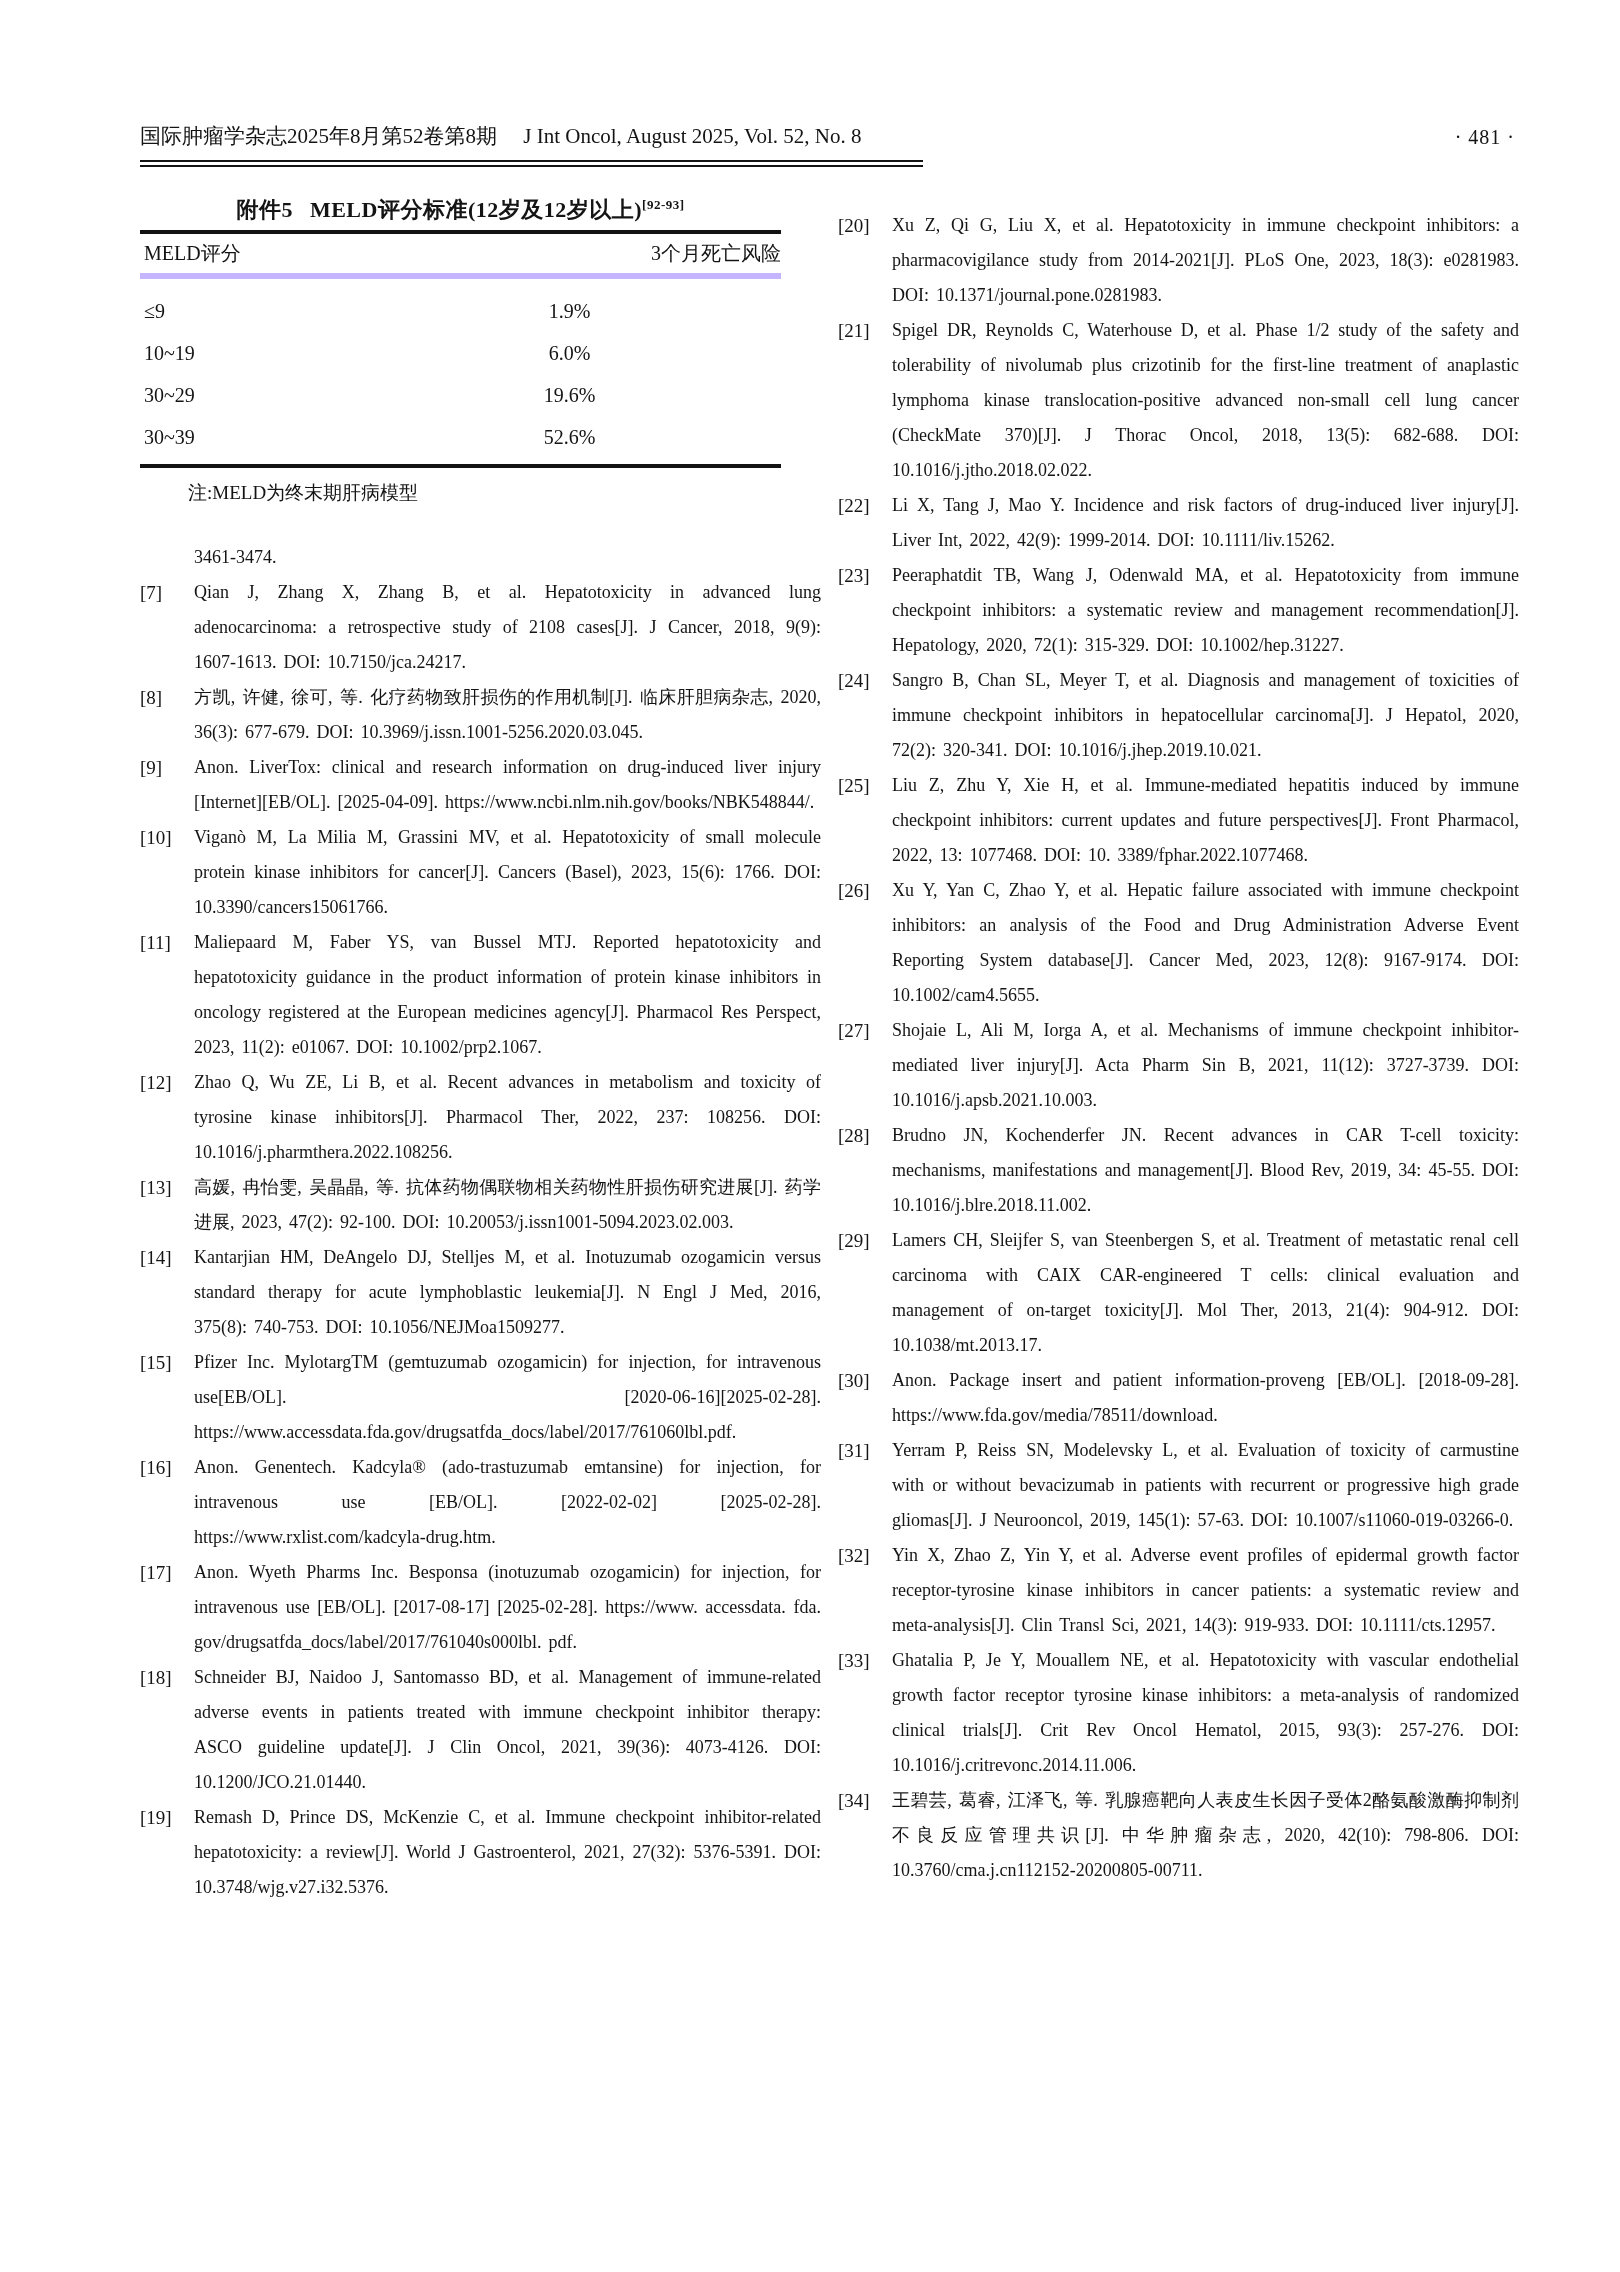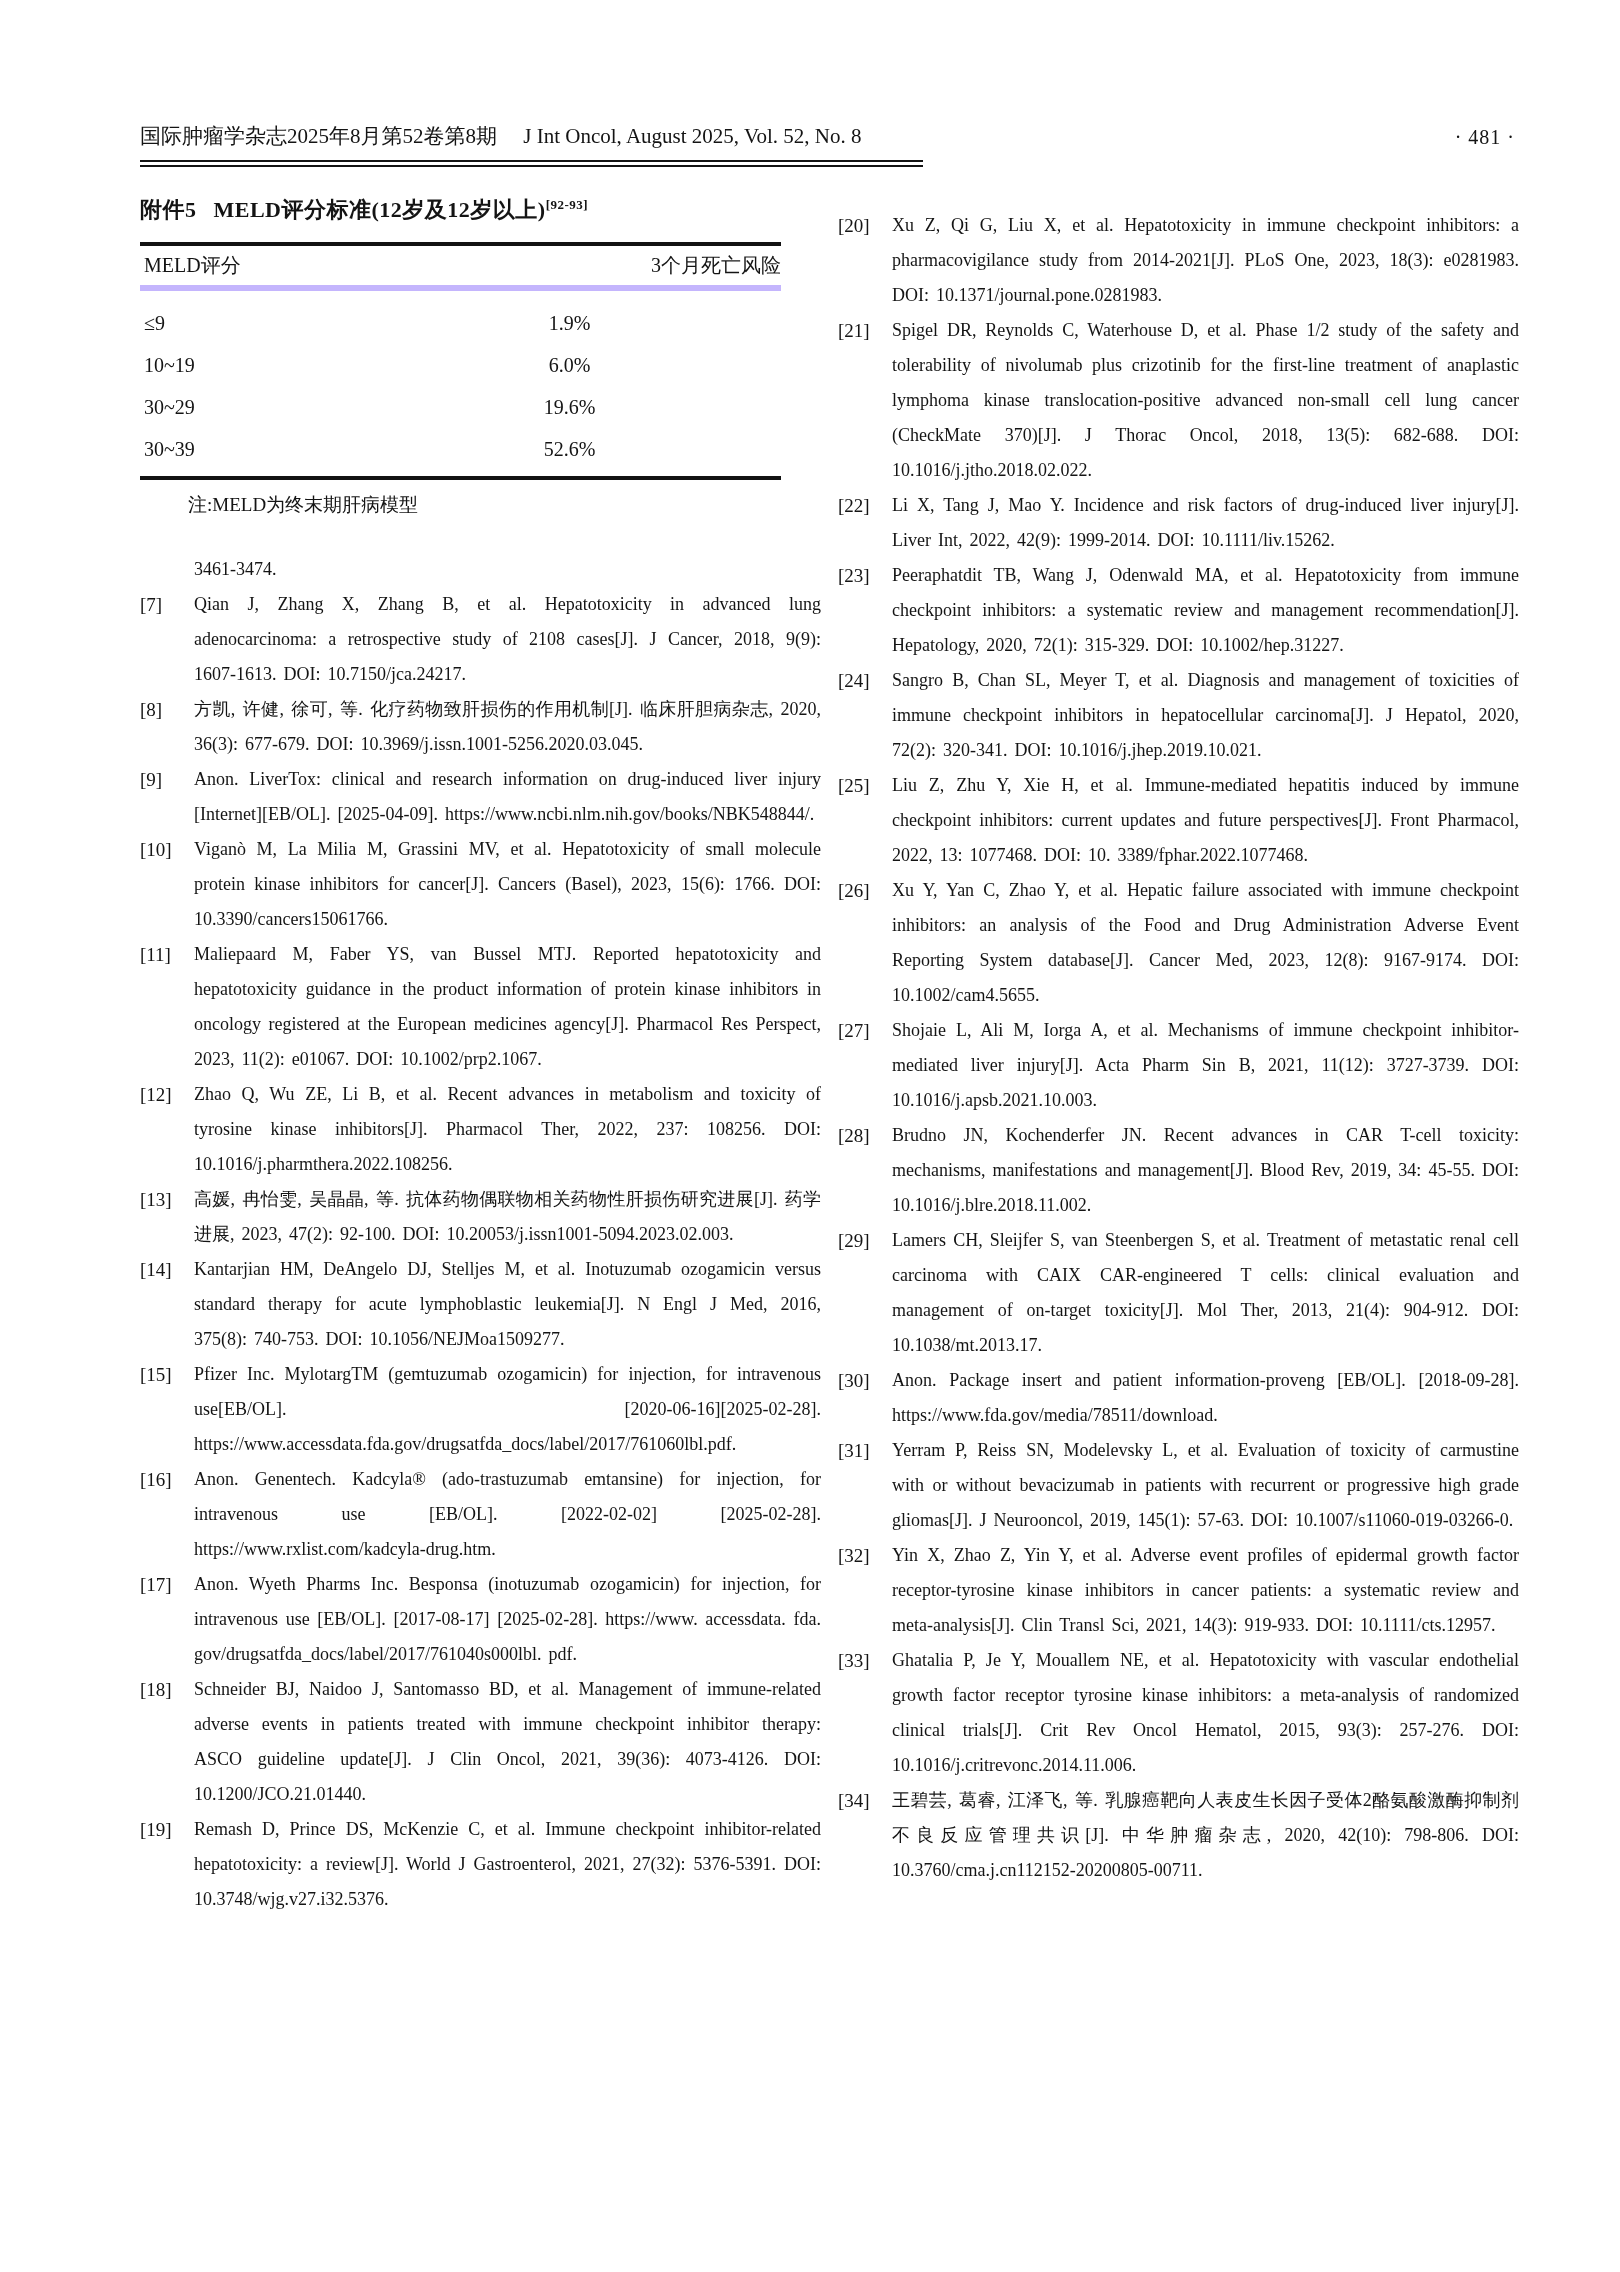--- a/index.html
+++ b/index.html
@@ -55,24 +55,25 @@
     position: absolute;
     width: 681px;
     top: 198px;
   }
   .col-left  { left: 140px; }
   .col-right { left: 838px; top: 208px; }
   
   .table-block { width: 681px; }
   .table-title {
     width: 641px;
+    text-align: center;
     font-weight: bold;
     font-size: 22px;
     line-height: 24px;
-    margin-bottom: 20px;
+    margin-bottom: 8px;
     letter-spacing: 0.5px;
   }
   .tt-label { margin-right: 17px; }
   .tt-sup {
     font-size: 13px;
     font-weight: bold;
     vertical-align: super;
     line-height: 0;
   }
   .meld-table {

